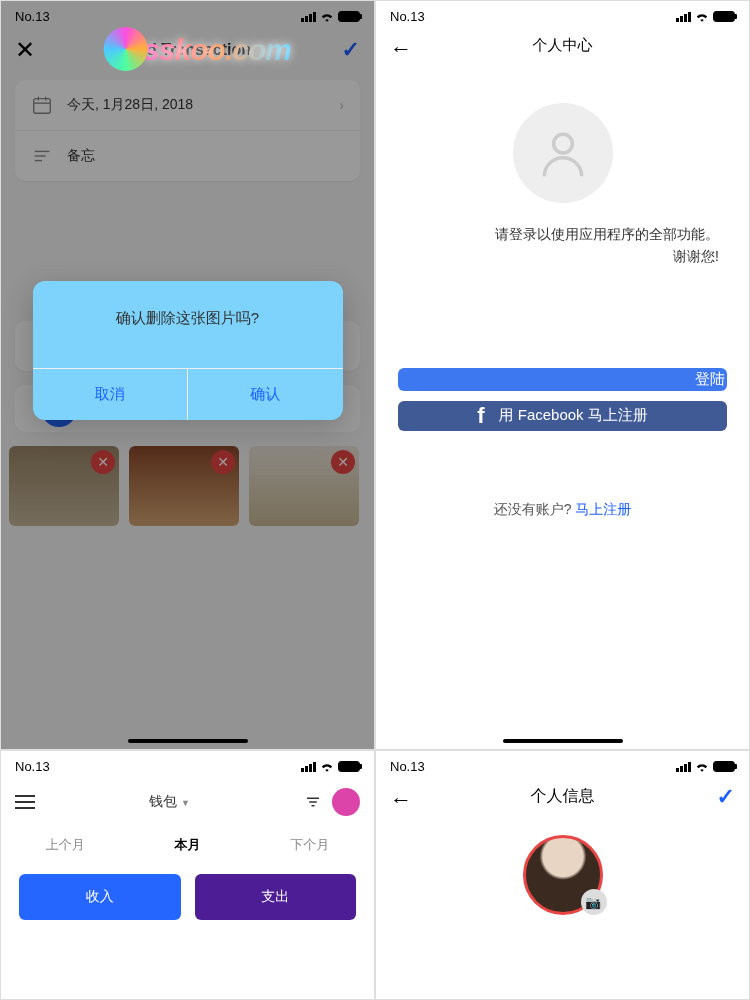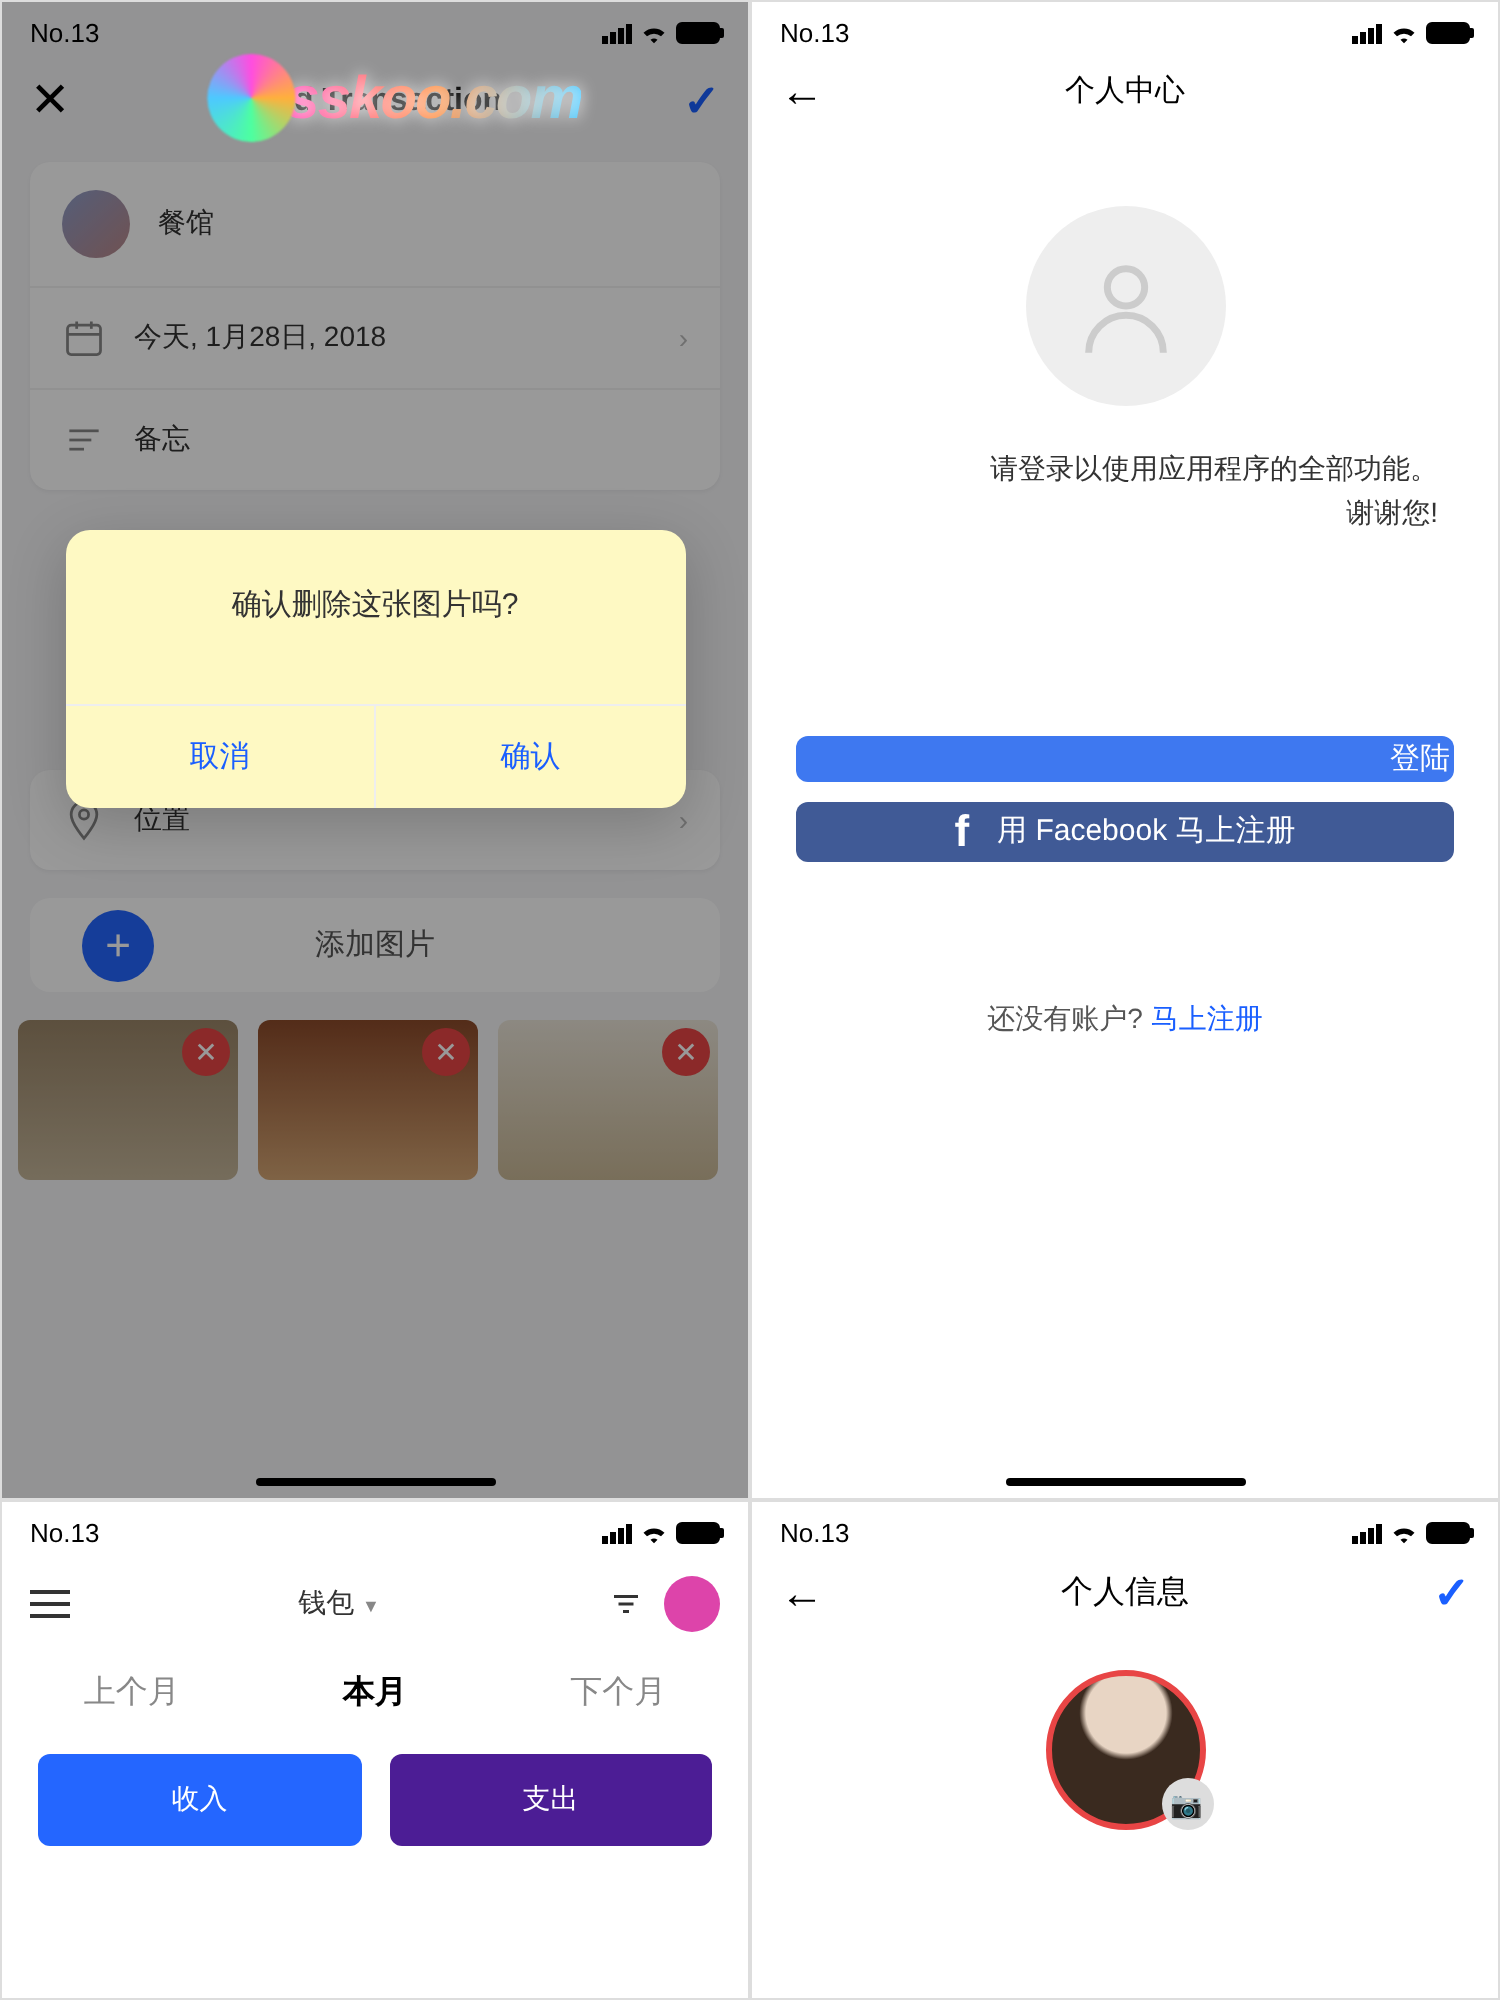--- a/index.html
+++ b/index.html
@@ -34,21 +34,21 @@
 .plus-btn { width: 36px; height: 36px; border-radius: 50%; background: #2466ff; color:#fff; font-size:22px; display:flex; align-items:center; justify-content:center; position:absolute; left:26px; }
 .thumbs { display:flex; gap:10px; padding: 0 8px; }
 .thumb { position:relative; width:110px; height:80px; border-radius:6px; overflow:hidden; }
 .thumb .img { width:100%; height:100%; background:#a8967a; }
 .thumb:nth-child(1) .img{background:linear-gradient(#9a8568,#c4b599)}
 .thumb:nth-child(2) .img{background:linear-gradient(#8b4a2a,#d4a574)}
 .thumb:nth-child(3) .img{background:linear-gradient(#eae4d8,#c9b896)}
 .thumb .del { position:absolute; top:4px; right:4px; width:24px; height:24px; border-radius:50%; background:#e84545; color:#fff; display:flex; align-items:center; justify-content:center; font-size:14px; }
 .home-ind { position:absolute; bottom:6px; left:50%; transform:translateX(-50%); width:120px; height:4px; background:#000; border-radius:3px; }
 
-.modal { position:absolute; z-index:10; top: 264px; left: 50%; transform:translateX(-50%); width: 310px; background:#fef9c3; border-radius:12px; overflow:hidden; box-shadow: 0 8px 30px rgba(0,0,0,0.2); }
+.modal { position:absolute; z-index:10; top: 280px; left: 50%; transform:translateX(-50%); width: 310px; background:#7dd3fc; border-radius:12px; overflow:hidden; box-shadow: 0 8px 30px rgba(0,0,0,0.2); }
 .modal-body { padding: 28px 20px 40px; text-align:center; font-size: 15px; color:#333; }
 .modal-btns { display:flex; border-top: 1px solid #eee; }
 .modal-btns button { flex:1; background:none; border:none; padding: 16px; font-size: 15px; color: #1a5fff; border-right:1px solid #eee; }
 .modal-btns button:last-child { border-right:none; }
 
 
 .wm { position:absolute; top: 32px; left: 50%; transform: translateX(-30%); z-index: 20; font-size: 30px; font-weight: 800; font-style: italic; letter-spacing: -1px;
   background: linear-gradient(90deg, #ff4db8, #ff8a3c, #4dc9ff); -webkit-background-clip: text; background-clip:text; color: transparent;
   text-shadow: 0 0 8px rgba(255,255,255,0.8); }
 .wm::before { content:''; position:absolute; left:-40px; top:-6px; width:44px; height:44px; border-radius:50%;
@@ -72,21 +72,21 @@
 
 .s3 { background:#fff; }
 .s3-header { display:flex; align-items:center; padding: 10px 14px; gap:10px; }
 .hamb { width:20px; }
 .hamb i{display:block;height:2px;background:#333;margin:4px 0}
 .wallet-title { flex:1; text-align:center; font-size:14px; color:#333; }
 .wallet-title .tri { font-size:9px; color:#888; }
 .wallet-bal { color:#1ea865; font-size:13px; font-weight:600; text-align:center; }
 .filter-ic { width:18px; }
 .avatar-sm { width:28px; height:28px; border-radius:50%; background:#d4a; }
-.tabs { display:flex; justify-content:space-around; padding: 10px 0; font-size:16px; color:#888; }
+.tabs { display:flex; justify-content:space-around; padding: 10px 0; font-size:13px; color:#888; }
 .tabs .active { color:#000; font-weight:600; }
 .pillbtns { display:flex; gap:14px; padding: 10px 18px; }
 .pill { flex:1; padding:14px; border-radius:6px; text-align:center; color:#fff; font-size:14px; }
 .pill-in { background:#2466ff; }
 .pill-out { background:#4c1d95; }
 
 
 .s4 { background:#fff; }
 .s4-header { display:flex; align-items:center; justify-content:center; padding: 8px 14px; position:relative; }
 .s4-header .back { position:absolute; left:14px; font-size:22px; }
@@ -117,24 +117,20 @@
           <i></i>
         </span>
     </div>
   </div>
   <div class="s1-header">
     <span class="x">✕</span>
     <span class="title">Add Transaction</span>
     <span class="chk">✓</span>
   </div>
   <div class="card">
-    <div class="row">
-      <div class="cat-ic"></div>
-      <span>餐馆</span>
-    </div>
     <div class="row">
       <svg class="ic" viewBox="0 0 24 24">
           <rect x="3" y="5" width="18" height="16" rx="2" fill="none" stroke="currentColor" stroke-width="1.5"></rect>
           <line x1="3" y1="10" x2="21" y2="10" stroke="currentColor" stroke-width="1.5"></line>
           <line x1="8" y1="3" x2="8" y2="7" stroke="currentColor" stroke-width="1.5"></line>
           <line x1="16" y1="3" x2="16" y2="7" stroke="currentColor" stroke-width="1.5"></line>
         </svg>
       <span>今天, 1月28日, 2018</span>
       <span class="chev">›</span>
     </div>

